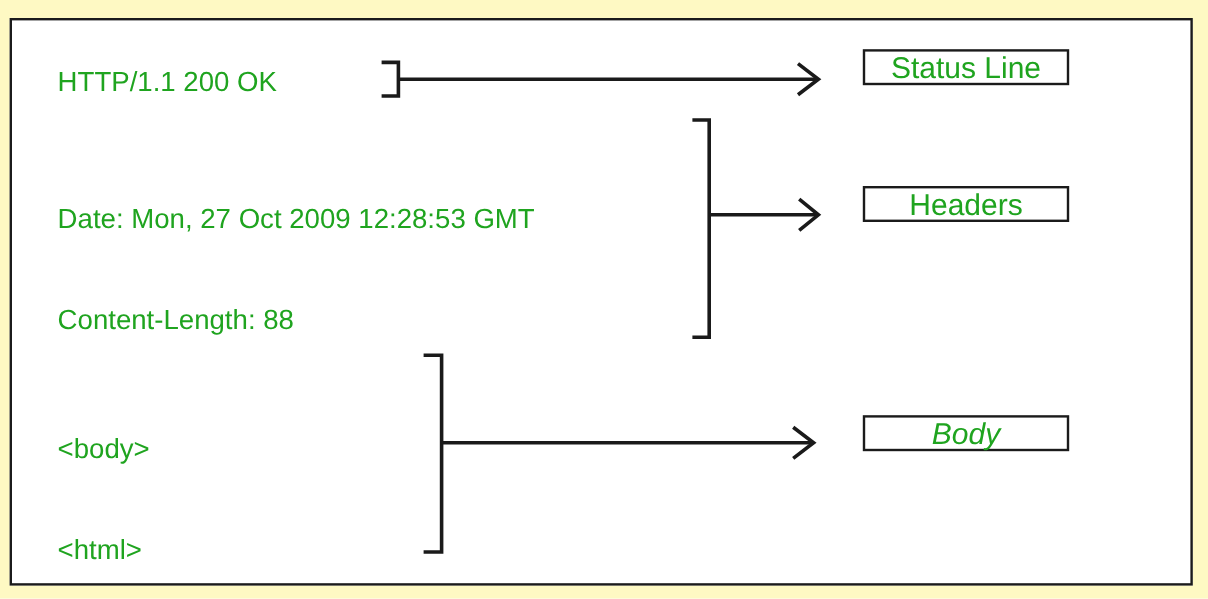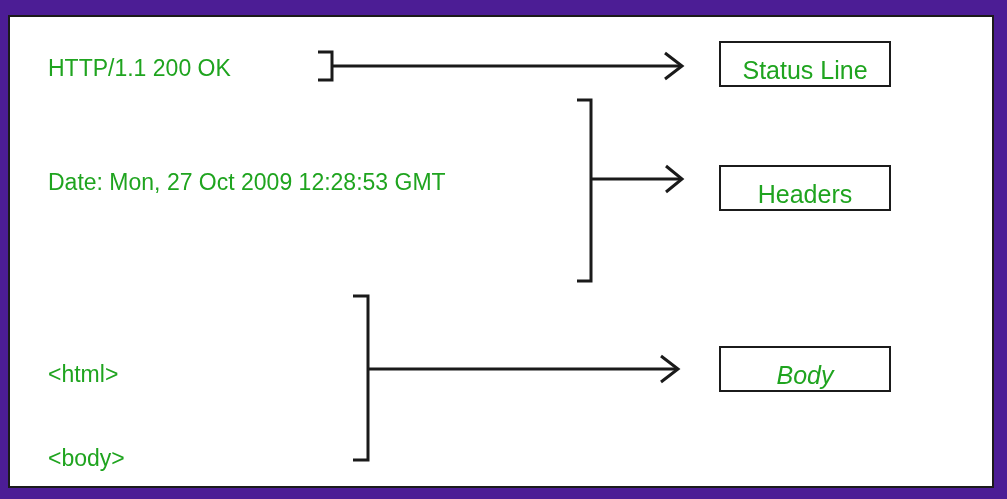--- a/index.html
+++ b/index.html
@@ -5,21 +5,21 @@
   html, body {
     margin: 0;
     padding: 0;
     background: #ffffff;
     font-family: "Liberation Sans", sans-serif;
   }
   .canvas {
     position: relative;
     width: 1007px;
     height: 499px;
-    background: #4c1d95;
+    background: #fef9c3;
     overflow: hidden;
   }
   .frame {
     position: absolute;
     left: 8px;
     top: 15px;
     width: 982px;
     height: 469px;
     border: 2px solid #1b1b1b;
     background: #ffffff;
@@ -53,54 +53,55 @@
   }
   .connectors path {
     fill: none;
     stroke: #1a1a1a;
     stroke-width: 3;
   }
   .label-box {
     position: absolute;
     left: 719px;
     width: 172px;
-    height: 46px;
+    height: 30px;
     border: 2px solid #1b1b1b;
     background: #ffffff;
     display: flex;
-    align-items: flex-end;
+    align-items: flex-start;
     justify-content: center;
     box-sizing: border-box;
   }
   .label-box span {
     color: #1fa41f;
     font-size: 25px;
   }
   .box-status  { top: 41px; }
-  .box-headers { top: 165px; }
+  .box-headers { top: 155px; }
   .box-body    { top: 346px; font-style: italic; }
 </style>
 </head>
 <body>
 
 <div class="canvas">
 
   <div class="frame"></div>
 
   <div class="green-text status-text">HTTP/1.1 200 OK</div>
 
   <div class="green-text headers-text">
     <div>Date: Mon, 27 Oct 2009 12:28:53 GMT</div>
+    <div>Content-Length: 88</div>
     
     
   </div>
 
   <div class="green-text body-text">
+    <div>&lt;body&gt;</div>
     <div>&lt;html&gt;</div>
-    <div>&lt;body&gt;</div>
     
     
     
   </div>
 
   <svg class="connectors" viewBox="0 0 1007 499" xmlns="http://www.w3.org/2000/svg">
     <g>
       <path d="M318,52 H332 V80 H318"></path>
       <path d="M332,66 H680"></path>
       <path d="M665,53 L682,66 L665,79"></path>

